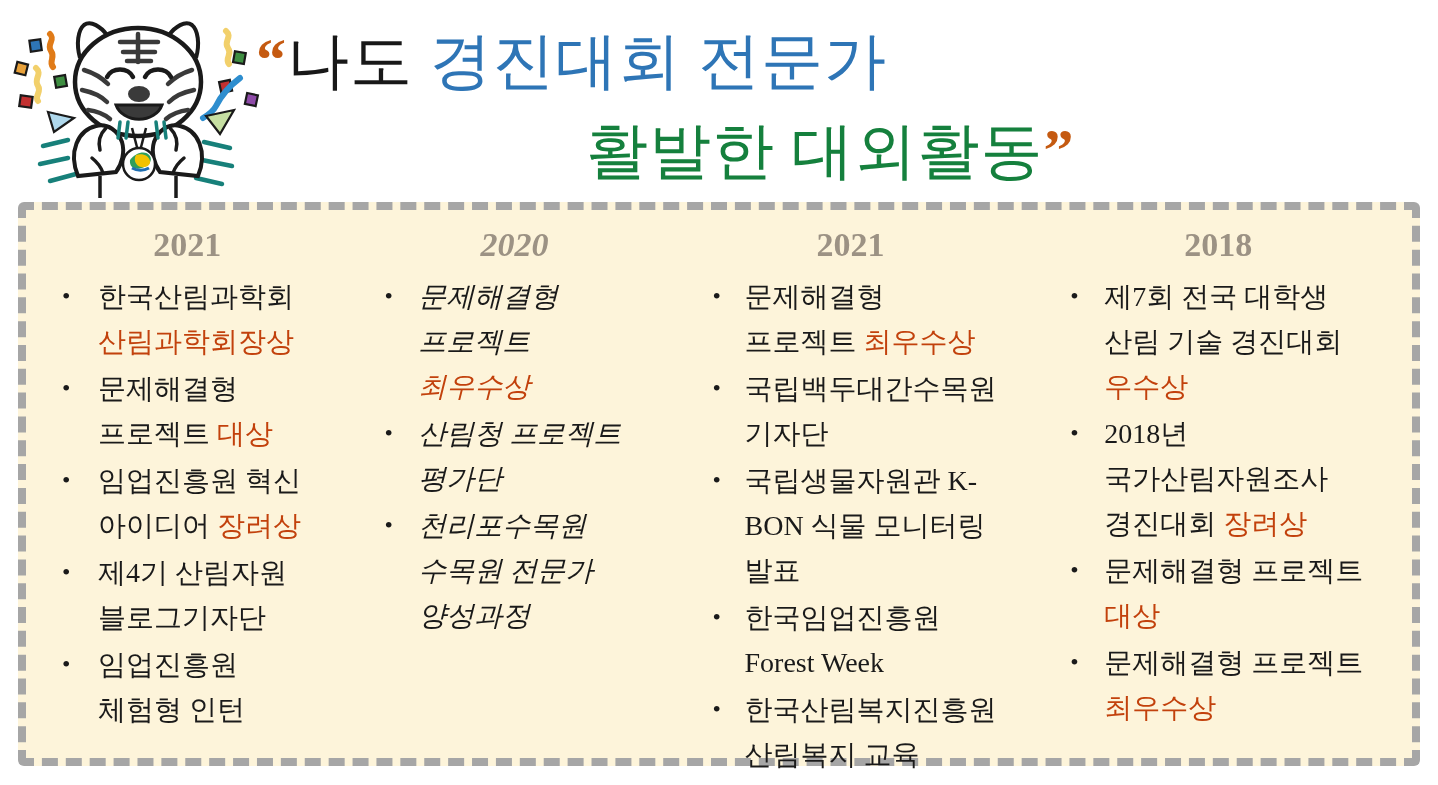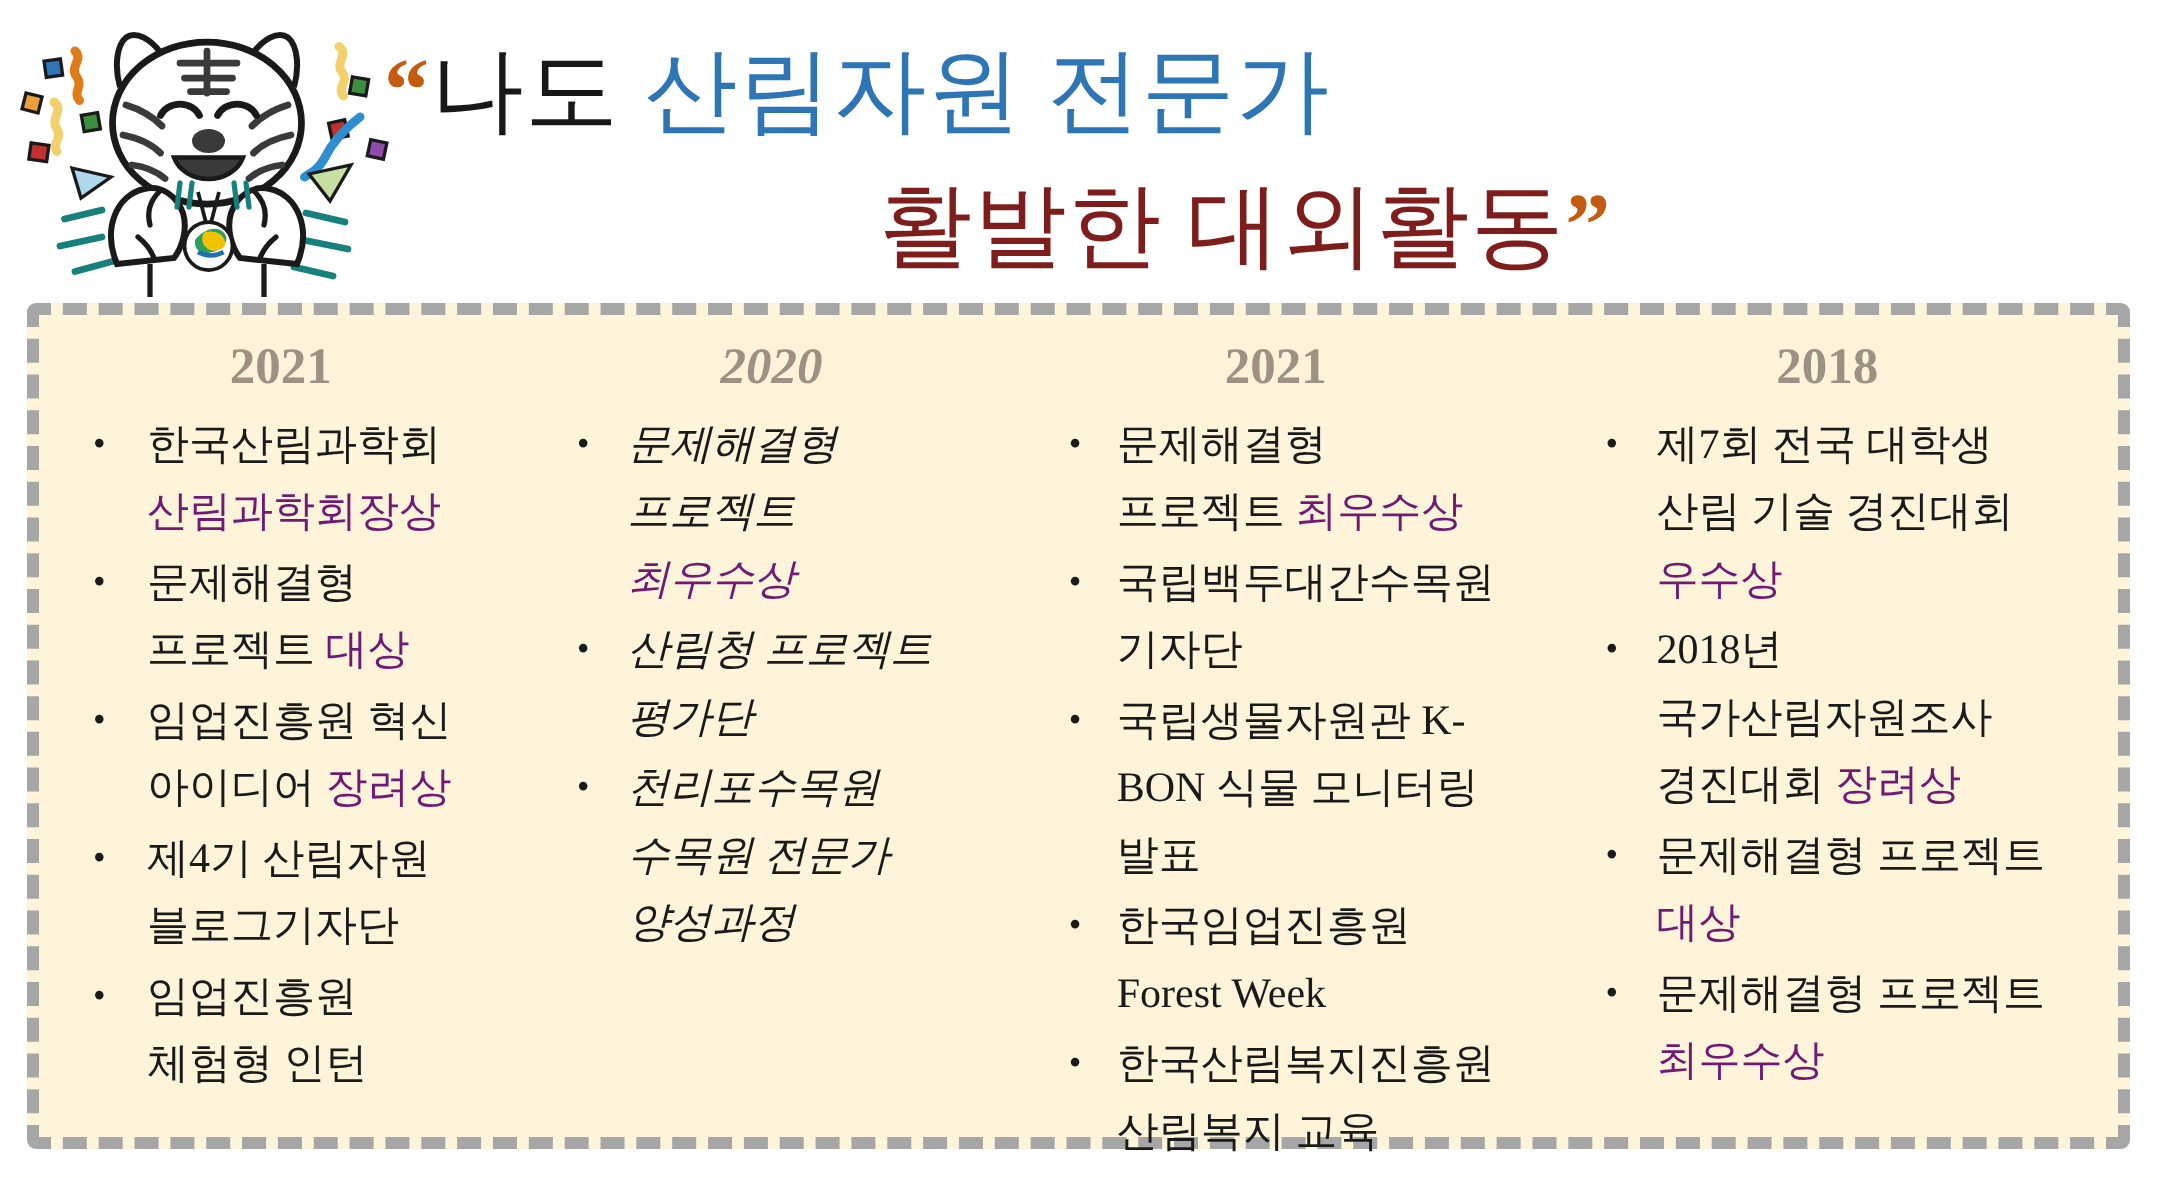--- a/index.html
+++ b/index.html
@@ -52,21 +52,21 @@
   #title-line-2 { left: 336px; top: 112px; }
 
   .quote-mark {
     font-size: 60px;
     font-weight: bold;
     vertical-align: top;
     line-height: 1;
   }
   .t-black { color: #181818; }
   .t-blue  { color: #2E75B6; }
-  .t-green { color: #7f1d1d; }
+  .t-green { color: #15803d; }
   .t-orange{ color: #C55A11; }
 
   
   #content-box {
     position: absolute;
     left: 18px;
     top: 202px;
     width: 1402px;
     height: 564px;
     box-sizing: border-box;
@@ -127,21 +127,21 @@
   }
   li.award-item .bullet {
     position: absolute;
     left: 22px;
     top: 0;
     font-size: 24px;
     line-height: 45px;
     color: #1A1A1A;
   }
   .award-text { color: #1A1A1A; }
-  .award-prize { color: #701a75; }
+  .award-prize { color: #c2410c; }
 
   
   .c0 li.award-item { padding-left: 58px; }
   .c1 li.award-item { padding-left: 56px; }
   .c2 li.award-item { padding-left: 54px; }
   .c3 li.award-item { padding-left: 56px; }
 
   .c0 ul.award-list { width: 268px; }
   .c1 ul.award-list { width: 272px; }
   .c2 ul.award-list { width: 306px; }
@@ -236,21 +236,21 @@
         <path d="M122 154 c6 -8 16 -10 20 -4 c3 5 -2 10 -8 12 c-6 2 -13 0 -12 -8 z" fill="#2E9E5B"></path>
         <path d="M128 149 c7 -2 13 1 14 6 c1 4 -4 7 -9 6 c-5 -1 -8 -7 -5 -12 z" fill="#F2C200"></path>
         <path d="M124 162 c5 3 12 3 17 0" fill="none" stroke="#1F6FB2" stroke-width="3"></path>
       </g>
     </svg>
   </div>
 
   <div id="title-block">
     <div class="title-line" id="title-line-1">
       <span class="quote-mark t-orange">“</span><span class="t-black">나도</span>
-      <span class="t-blue">산림자원 전문가</span>
+      <span class="t-blue">경진대회 전문가</span>
     </div>
     <div class="title-line" id="title-line-2">
       <span class="t-green">활발한 대외활동</span><span class="quote-mark t-orange">”</span>
     </div>
   </div>
 </div>
 
 <div id="content-box">
   <div id="columns">
 

